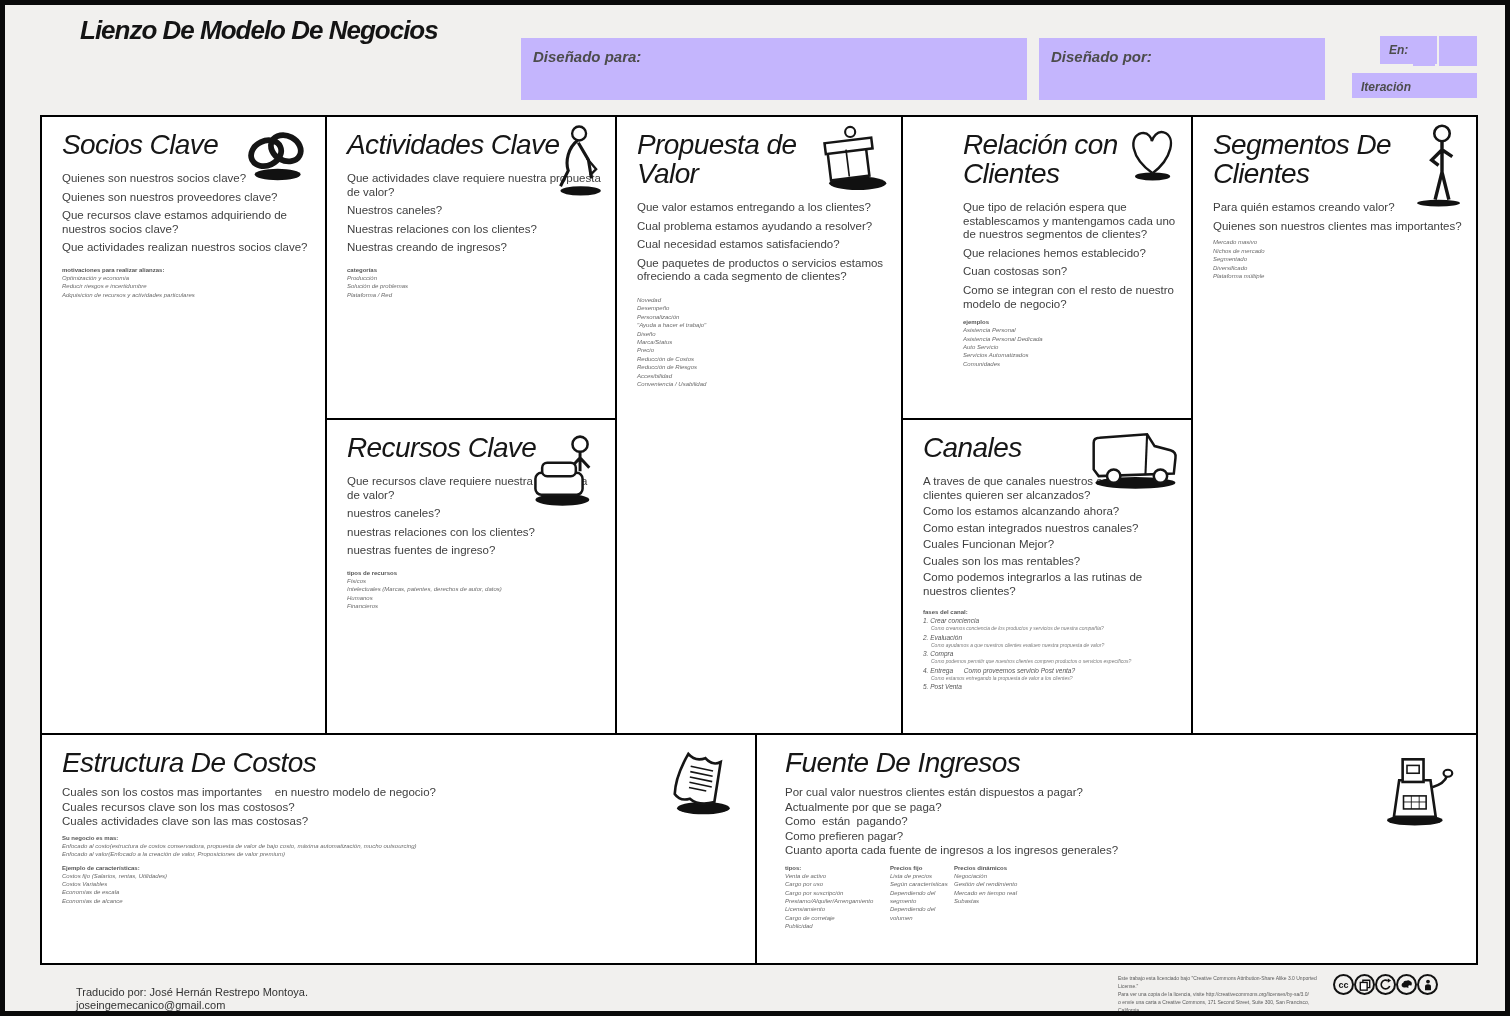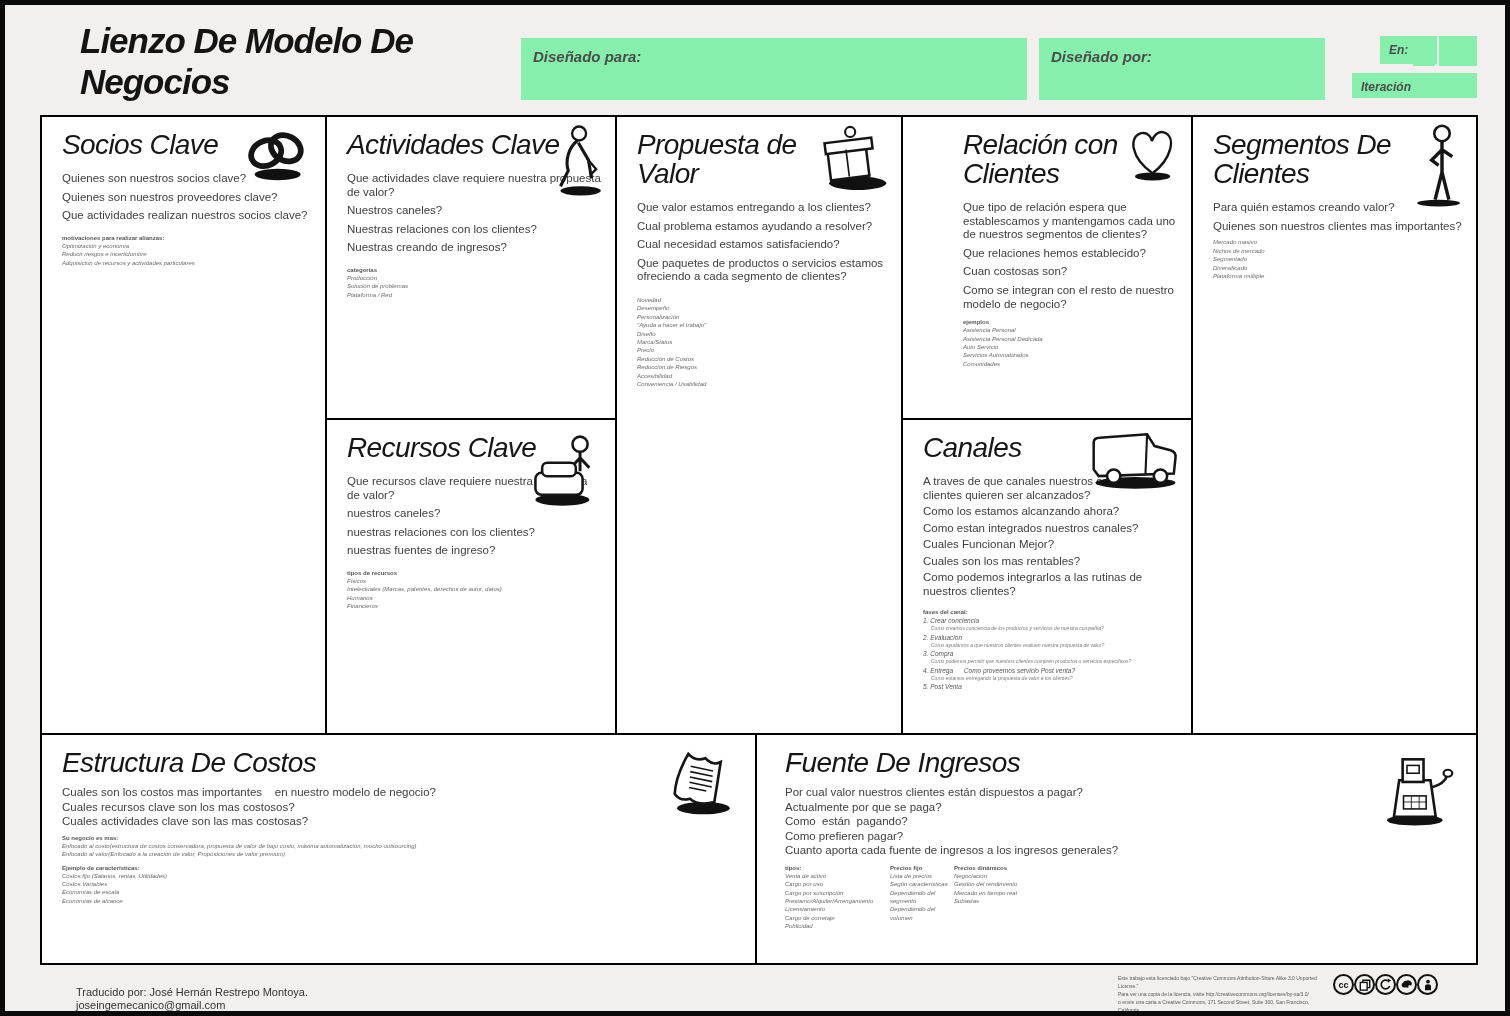--- a/index.html
+++ b/index.html
@@ -1,22 +1,22 @@
 <!DOCTYPE html>
 <html><head>
 <meta charset="utf-8">
 <style>
   html,body{margin:0;padding:0;background:#888;}
   .page{position:relative;width:1510px;height:1016px;box-sizing:border-box;
         background:#f1f0ee;border:5px solid #0a0a0a;overflow:hidden;
         font-family:"Liberation Sans",sans-serif;color:#222;}
   
-  .main-title{position:absolute;left:75px;top:16px;font-style:italic;font-weight:700;
-              font-size:35px;line-height:1.16;color:#141414;letter-spacing:-1px;width:430px;margin:0;}
-  .fill-box{position:absolute;background:#86efac;box-sizing:border-box;}
+  .main-title{position:absolute;left:75px;top:10px;font-style:italic;font-weight:700;
+              font-size:26px;line-height:1.16;color:#141414;letter-spacing:-1px;width:430px;margin:0;}
+  .fill-box{position:absolute;background:#c4b5fd;box-sizing:border-box;}
   .fill-label{font-style:italic;font-weight:700;color:#4c4c4c;font-size:15px;margin:10px 0 0 12px;}
   .fill-label.small{font-size:12px;margin:7px 0 0 9px;}
   .box-para{left:516px;top:33px;width:506px;height:62px;}
   .box-por{left:1034px;top:33px;width:286px;height:62px;}
   .box-en{left:1347px;top:31px;width:57px;height:28px;margin-left:28px;}
   .box-en2{left:1408px;top:31px;width:22px;height:30px;}
   .box-en3{left:1434px;top:31px;width:38px;height:30px;}
   .box-iter{left:1347px;top:68px;width:125px;height:25px;}
   
   .canvas{position:absolute;left:35px;top:110px;width:1438px;height:850px;
@@ -93,20 +93,21 @@
             <ellipse cx="52" cy="60" rx="28" ry="7" fill="#111"></ellipse>
             <g fill="none" stroke="#151515" stroke-width="7">
               <ellipse cx="38" cy="34" rx="19" ry="15" transform="rotate(-25 38 34)"></ellipse>
               <ellipse cx="62" cy="28" rx="19" ry="15" transform="rotate(28 62 28)"></ellipse>
             </g>
           </svg>
         </span>
         <div class="questions">
             <p class="q">Quienes son nuestros socios clave?</p>
             <p class="q">Quienes son nuestros proveedores clave?</p>
+            <p class="q">Que recursos clave estamos adquiriendo de nuestros socios clave?</p>
             <p class="q">Que actividades realizan nuestros socios clave?</p>
           </div>
         <div class="notes">
           <div class="notes-head">motivaciones para realizar alianzas:</div>
           <div>
               <div class="note">Optimización y economia</div>
               <div class="note">Reducir riesgos e incertidumbre</div>
               <div class="note">Adquisicion de recursos y actividades particulares</div>
             </div>
         </div>

